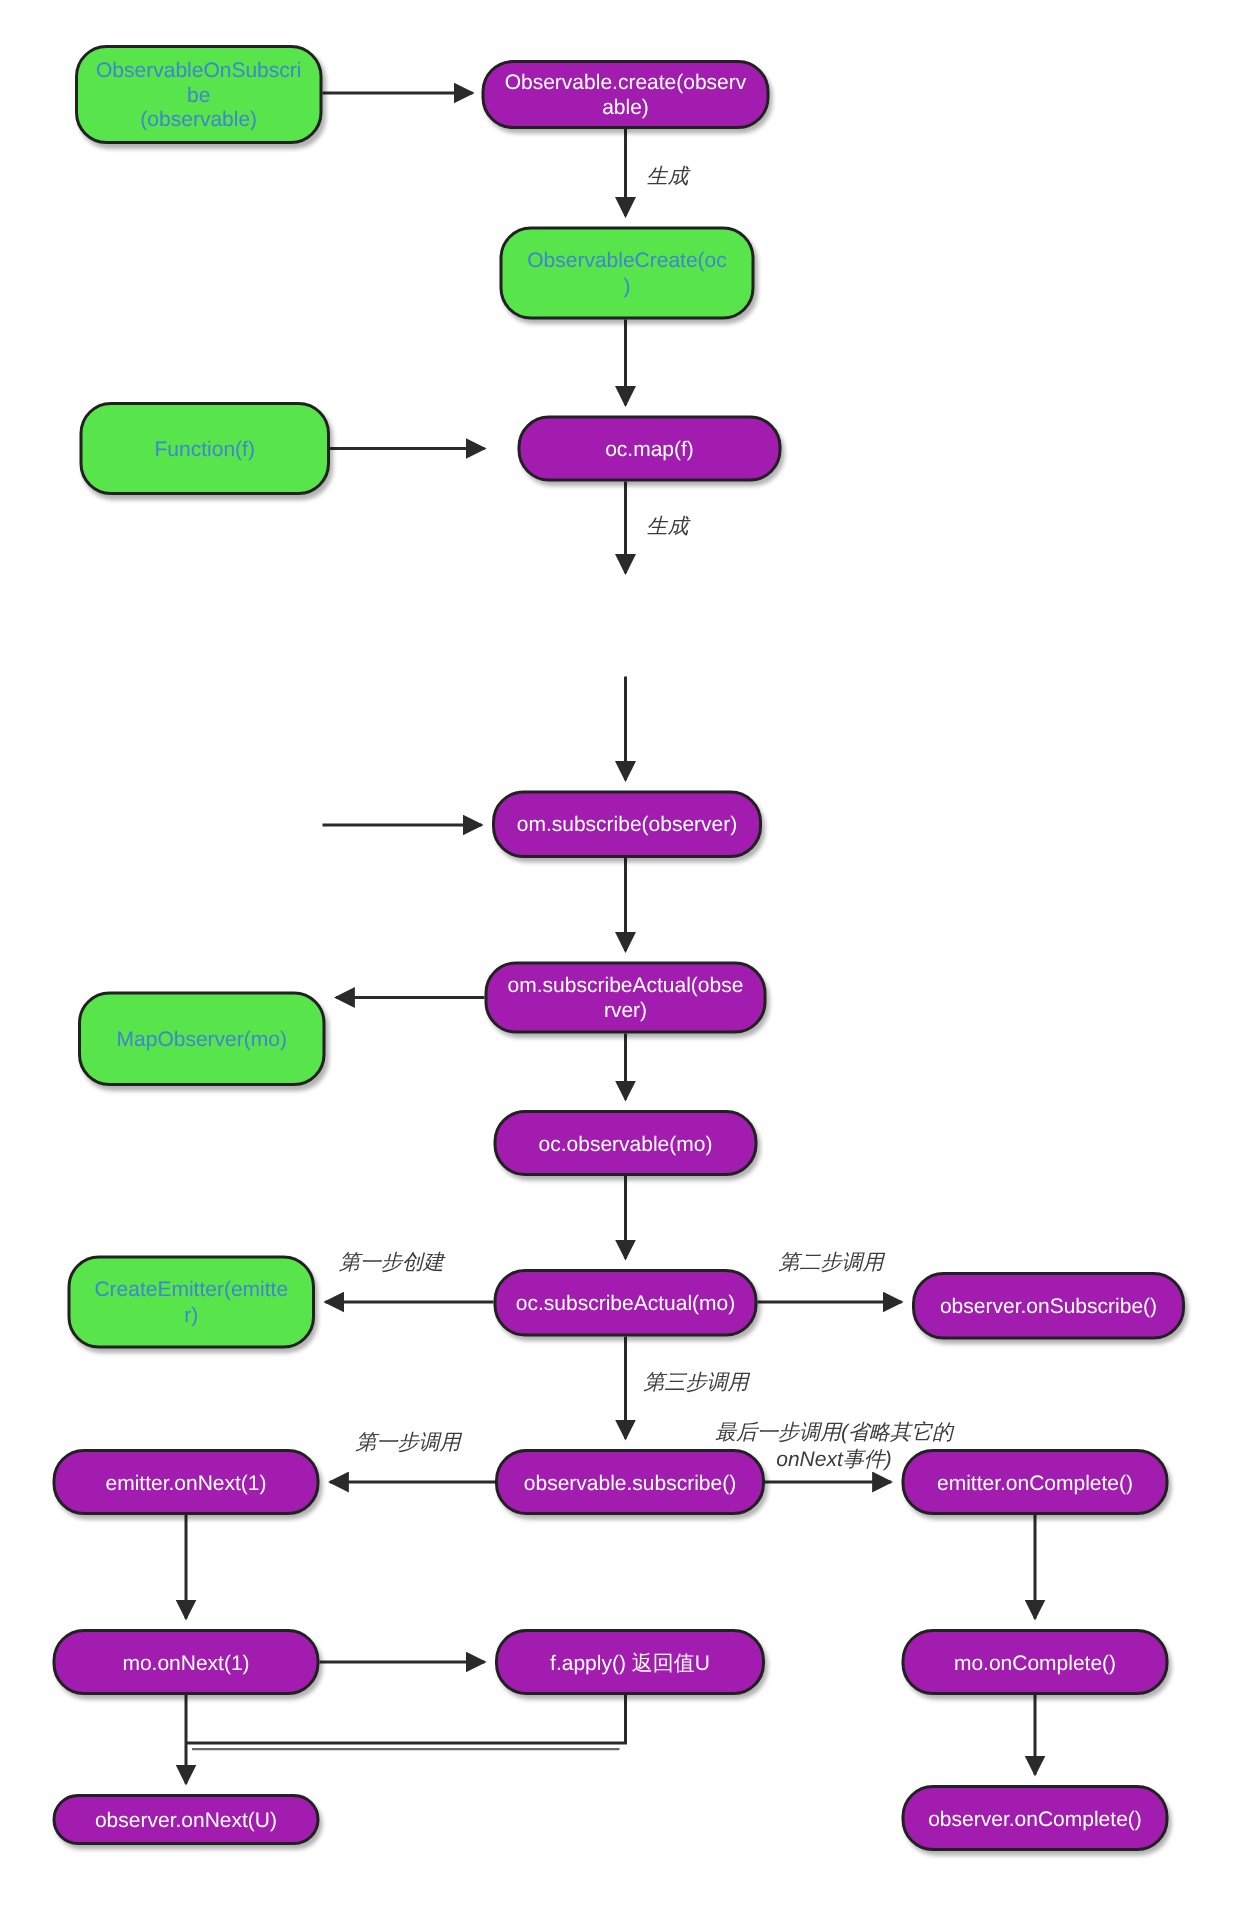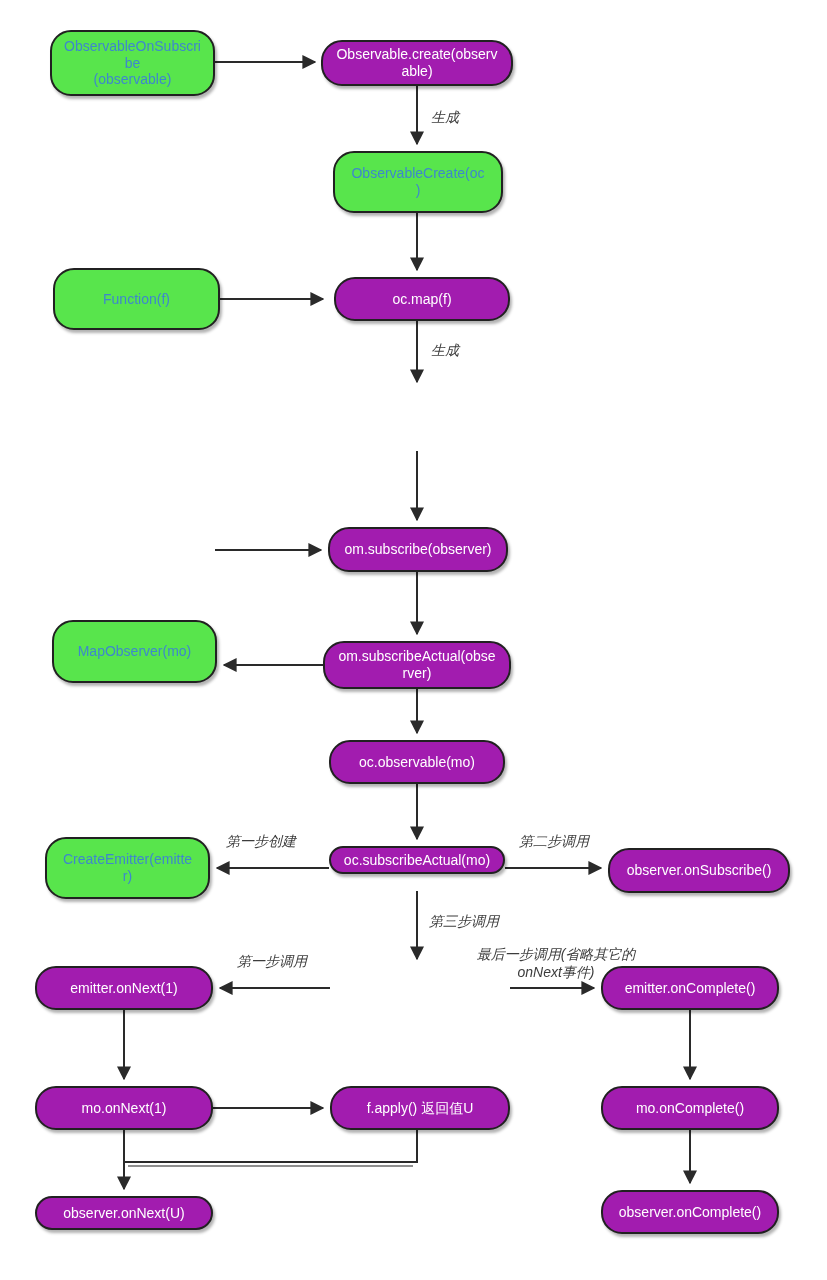--- a/index.html
+++ b/index.html
@@ -66,40 +66,41 @@
 (observable)</div>
 
   <div class="node blue" style="left:321px;top:40px;width:192px;height:46px">Observable.create(observ
 able)</div>
 
   <div class="node green" style="left:333px;top:151px;width:170px;height:62px">ObservableCreate(oc
 )</div>
 
   <div class="node green" style="left:53px;top:268px;width:167px;height:62px">Function(f)</div>
 
-  <div class="node blue" style="left:334px;top:277px;width:176px;height:44px">oc.map(f)</div>
+  <div class="node blue" style="left:345px;top:277px;width:176px;height:44px">oc.map(f)</div>
 
 
 
   <div class="node blue" style="left:328px;top:527px;width:180px;height:45px">om.subscribe(observer)</div>
 
   <div class="node blue" style="left:323px;top:641px;width:188px;height:48px">om.subscribeActual(obse
 rver)</div>
 
-  <div class="node green" style="left:52px;top:620px;width:165px;height:63px">MapObserver(mo)</div>
+  <div class="node green" style="left:52px;top:661px;width:165px;height:63px">MapObserver(mo)</div>
 
   <div class="node blue" style="left:329px;top:740px;width:176px;height:44px">oc.observable(mo)</div>
 
-  <div class="node blue" style="left:329px;top:846px;width:176px;height:28px">oc.subscribeActual(mo)</div>
+  <div class="node blue" style="left:329px;top:846px;width:176px;height:45px">oc.subscribeActual(mo)</div>
 
   <div class="node green" style="left:45px;top:837px;width:165px;height:62px">CreateEmitter(emitte
 r)</div>
 
   <div class="node blue" style="left:608px;top:848px;width:182px;height:45px">observer.onSubscribe()</div>
 
+  <div class="node blue" style="left:330px;top:966px;width:180px;height:44px">observable.subscribe()</div>
 
   <div class="node blue" style="left:35px;top:966px;width:178px;height:44px">emitter.onNext(1)</div>
 
   <div class="node blue" style="left:601px;top:966px;width:178px;height:44px">emitter.onComplete()</div>
 
   <div class="node blue" style="left:35px;top:1086px;width:178px;height:44px">mo.onNext(1)</div>
 
   <div class="node blue" style="left:330px;top:1086px;width:180px;height:44px">f.apply() 返回值U</div>
 
   <div class="node blue" style="left:601px;top:1086px;width:178px;height:44px">mo.onComplete()</div>

